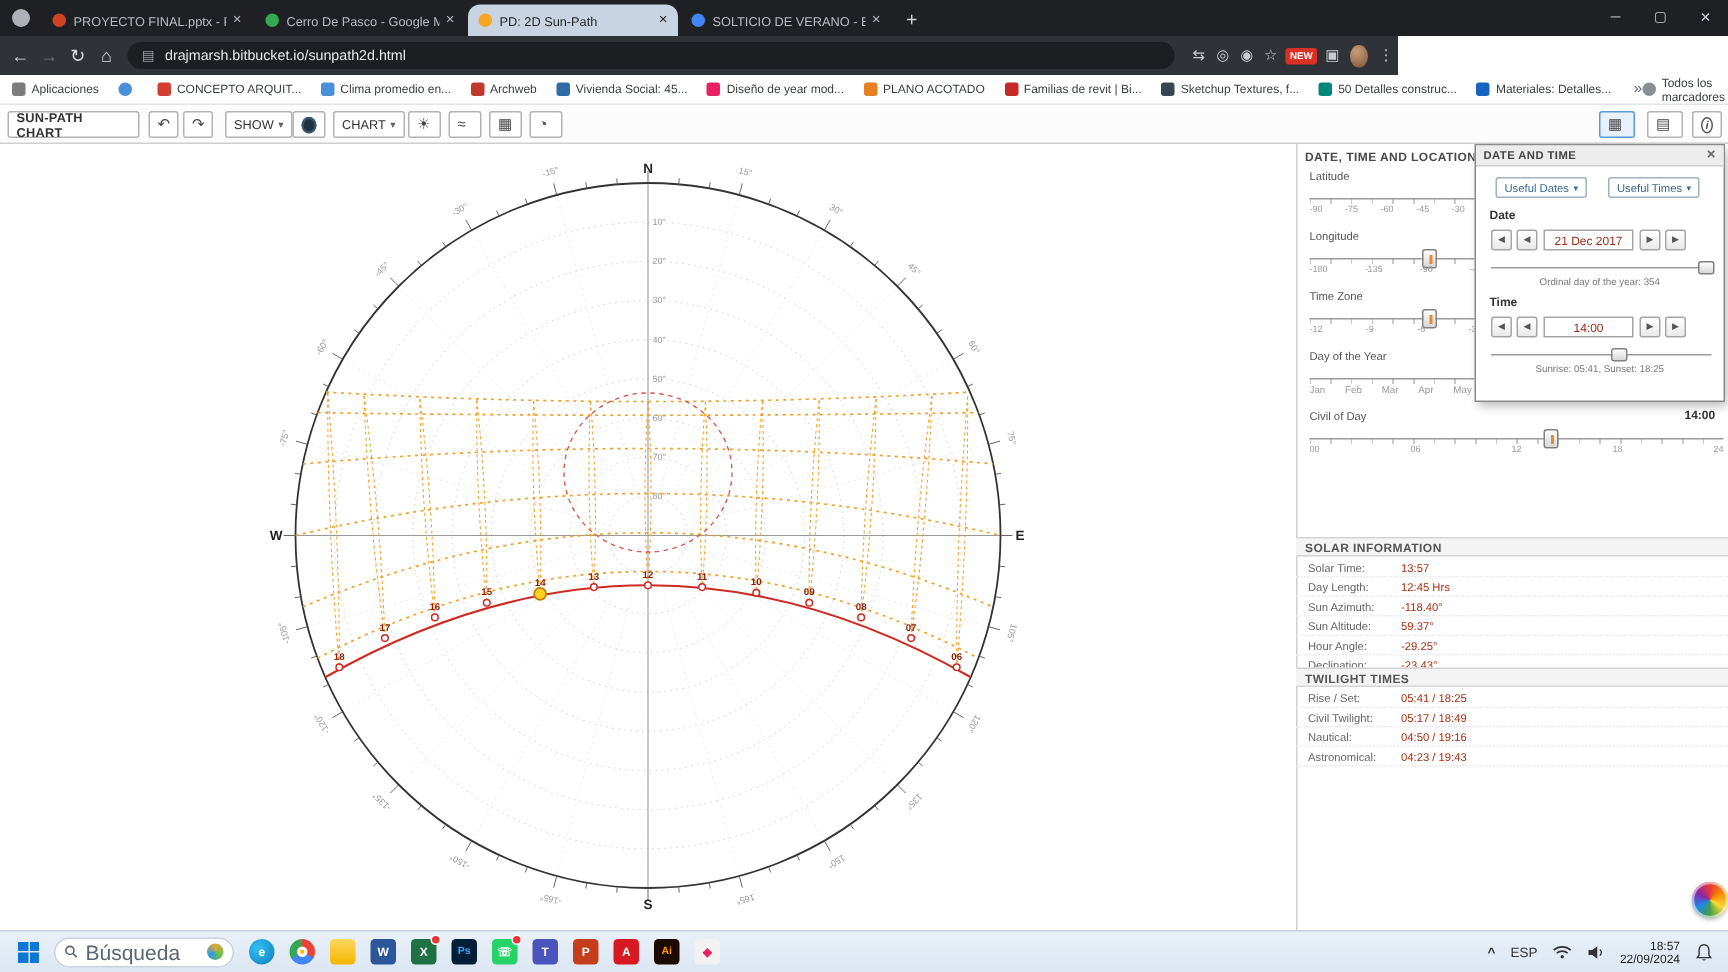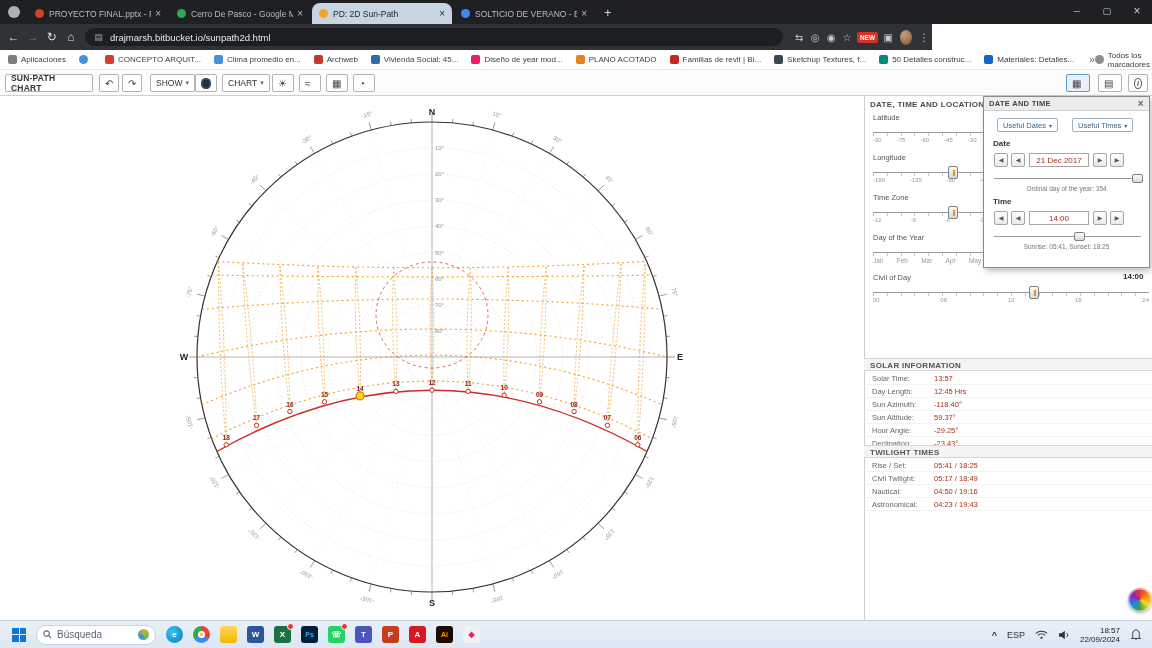--- a/index.html
+++ b/index.html
@@ -69,21 +69,21 @@
 .seclab{position:absolute;font-size:8px;font-weight:bold;color:#333}
 .abtn{position:absolute;width:14px;height:14px;border:1px solid #a5a5a5;border-radius:2px;background:linear-gradient(#fff,#e9e9e9);font-size:6px;color:#555;text-align:center;line-height:13px}
 .dinput{position:absolute;height:14px;border:1px solid #a5a5a5;background:#fff;font-size:8px;color:#9a2c16;text-align:center;line-height:13px}
 .ptrack{position:absolute;height:1px;background:#9a9a9a}
 .phandle{position:absolute;width:11px;height:9px;top:-4px;background:linear-gradient(#fefefe,#d7d7d7);border:1px solid #828282;border-radius:2px}
 .pnote{position:absolute;width:100%;text-align:center;font-size:6.5px;color:#777}
 
 #taskbar{position:absolute;left:0;top:620px;width:1152px;height:28px;background:linear-gradient(#e9f0f8,#dce7f3);border-top:1px solid #c3d0de;display:flex;align-items:center}
 #winlogo{width:14px;height:14px;margin:0 10px 0 12px;display:grid;grid-template-columns:6.5px 6.5px;grid-gap:1px}
 #winlogo span{background:#0e77d3;width:6.5px;height:6.5px}
-#searchpill{width:120px;height:20px;background:#fff;border:1px solid #c8d4e0;border-radius:10px;display:flex;align-items:center;padding:0 6px;font-size:10px;color:#5a6570}
+#searchpill{width:120px;height:20px;background:#fff;border:1px solid #c8d4e0;border-radius:10px;display:flex;align-items:center;padding:0 6px;font-size:14px;color:#5a6570}
 #searchpill svg{margin-right:5px}
 #bingdot{width:11px;height:11px;border-radius:50%;margin-left:auto;background:conic-gradient(#e4a733,#6cc04a,#2f9ae0,#e4a733)}
 .tkicon{position:relative;width:17px;height:17px;border-radius:3px;margin-left:10px;flex:none;display:flex;align-items:center;justify-content:center;font-size:8px;font-weight:bold;color:#fff}
 .tkbadge{position:absolute;right:-3px;top:-3px;width:7px;height:7px;border-radius:50%;background:#e53935;border:1px solid #fff}
 #tray{margin-left:auto;display:flex;align-items:center;height:100%}
 .trayic{font-size:9px;color:#333;margin-right:10px}
 #clockblk{text-align:right;font-size:8px;color:#222;line-height:9px;margin-right:10px}
 
 #globefab{position:absolute;left:1128px;top:588px;width:24px;height:24px;border-radius:50%;background:conic-gradient(#e53935,#fb8c00,#fdd835,#43a047,#1e88e5,#8e24aa,#e53935);box-shadow:inset 0 0 0 1.5px rgba(255,255,255,.55),0 1px 3px rgba(0,0,0,.3)}
 

